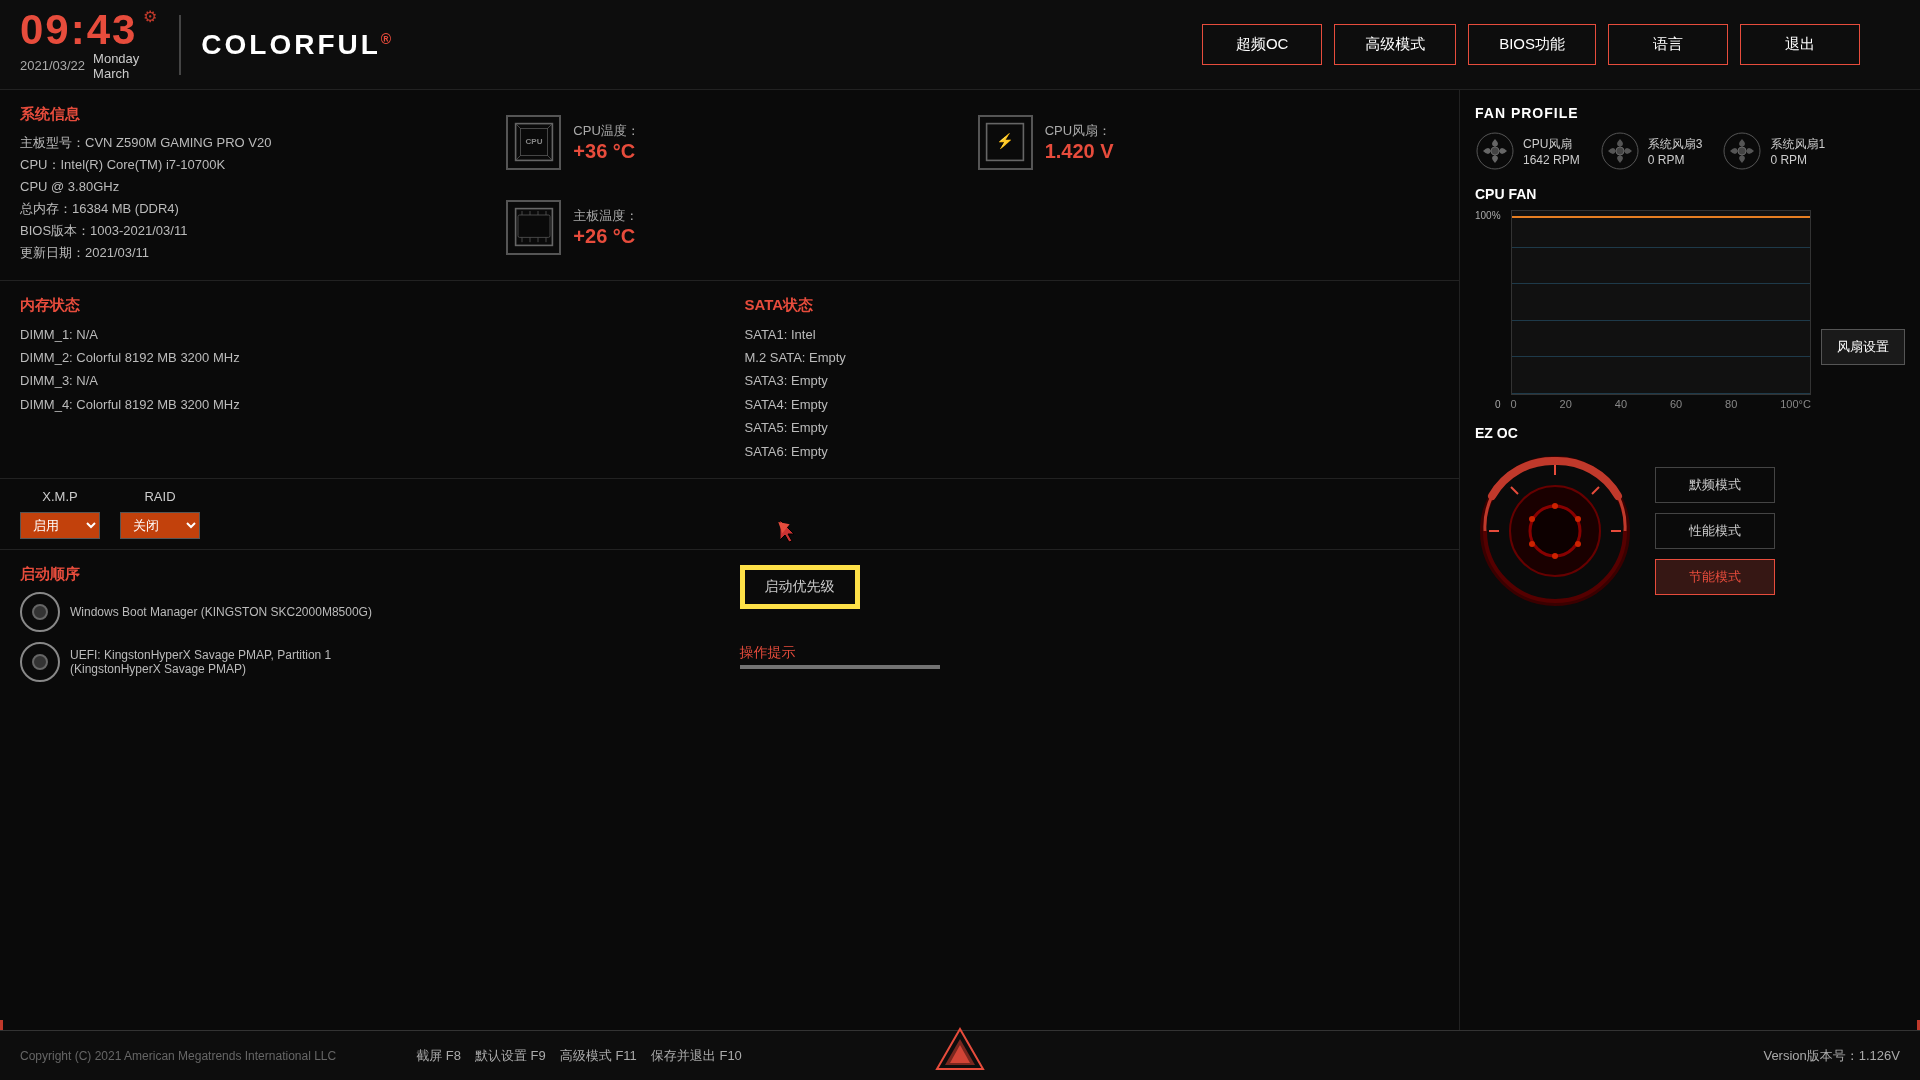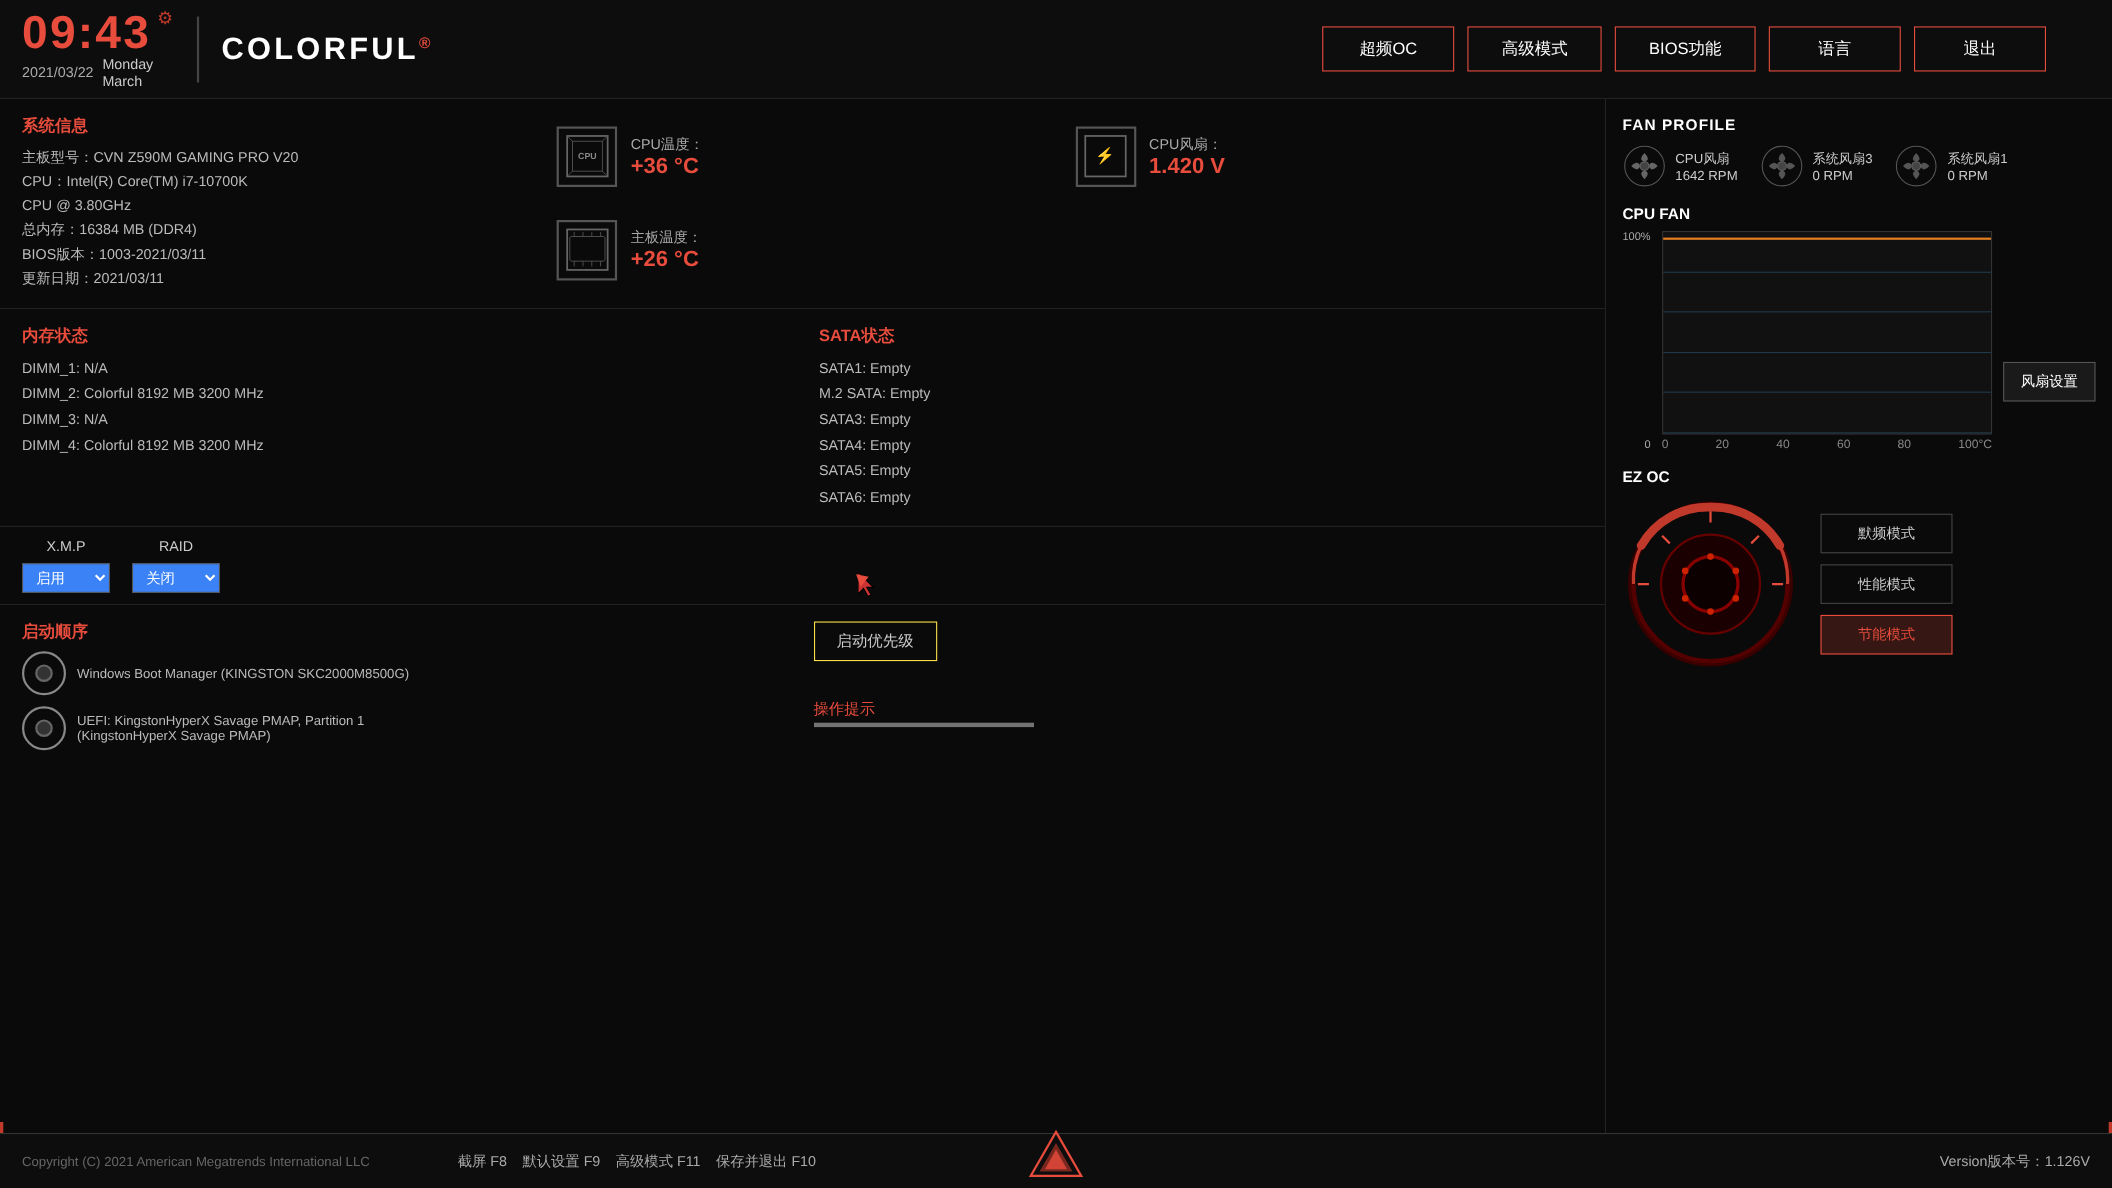--- a/index.html
+++ b/index.html
@@ -231,21 +231,21 @@
       gap: 8px;
       flex-direction: column;
     }
 
     .dropdown-label {
       color: #ccc;
       font-size: 13px;
     }
 
     .dropdown-select {
-      background: #3b82f6;
+      background: #c2410c;
       border: 1px solid #555;
       color: #fff;
       padding: 4px 8px;
       font-size: 13px;
       cursor: pointer;
       min-width: 80px;
     }
 
     .dropdown-select option { background: #1a1a1a; }
 
@@ -263,21 +263,21 @@
 
     .boot-right {
       flex: 1;
       display: flex;
       flex-direction: column;
       align-items: flex-start;
     }
 
     .boot-priority-btn {
       background: transparent;
-      border: 1px solid #fde047;
+      border: 5px solid #fde047;
       color: #ccc;
       padding: 8px 20px;
       font-size: 14px;
       cursor: pointer;
       margin-bottom: 15px;
     }
 
     .boot-item {
       display: flex;
       align-items: center;
@@ -638,21 +638,21 @@
     <div class="mem-sata-section">
       <div class="mem-section">
         <div class="section-title">内存状态</div>
         <p>DIMM_1: N/A</p>
         <p>DIMM_2: Colorful 8192 MB 3200 MHz</p>
         <p>DIMM_3: N/A</p>
         <p>DIMM_4: Colorful 8192 MB 3200 MHz</p>
       </div>
       <div class="sata-section">
         <div class="section-title">SATA状态</div>
-        <p>SATA1: Empty</p>
+        <p>SATA1: Intel</p>
         <p>M.2 SATA: Empty</p>
         <p>SATA3: Empty</p>
         <p>SATA4: Empty</p>
         <p>SATA5: Empty</p>
         <p>SATA6: Empty</p>
       </div>
     </div>
 
     <div class="dropdowns-row">
       <div class="dropdown-group">

